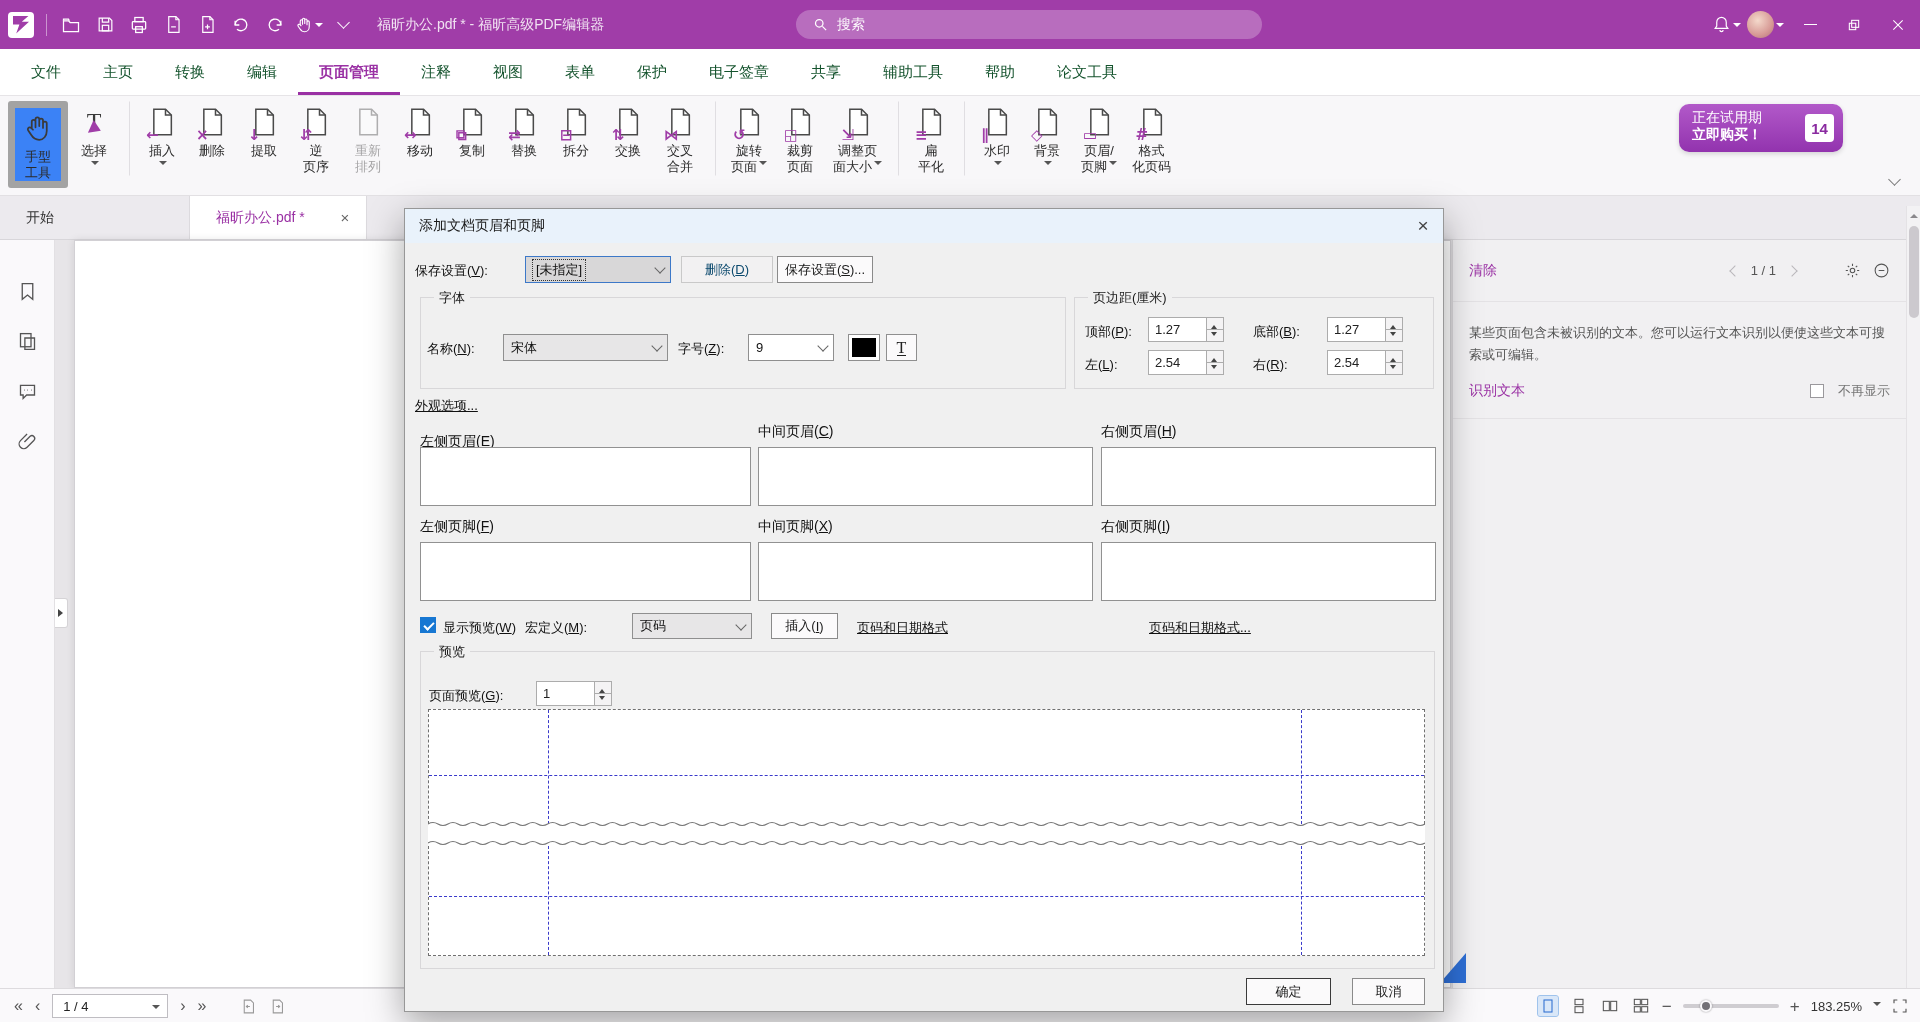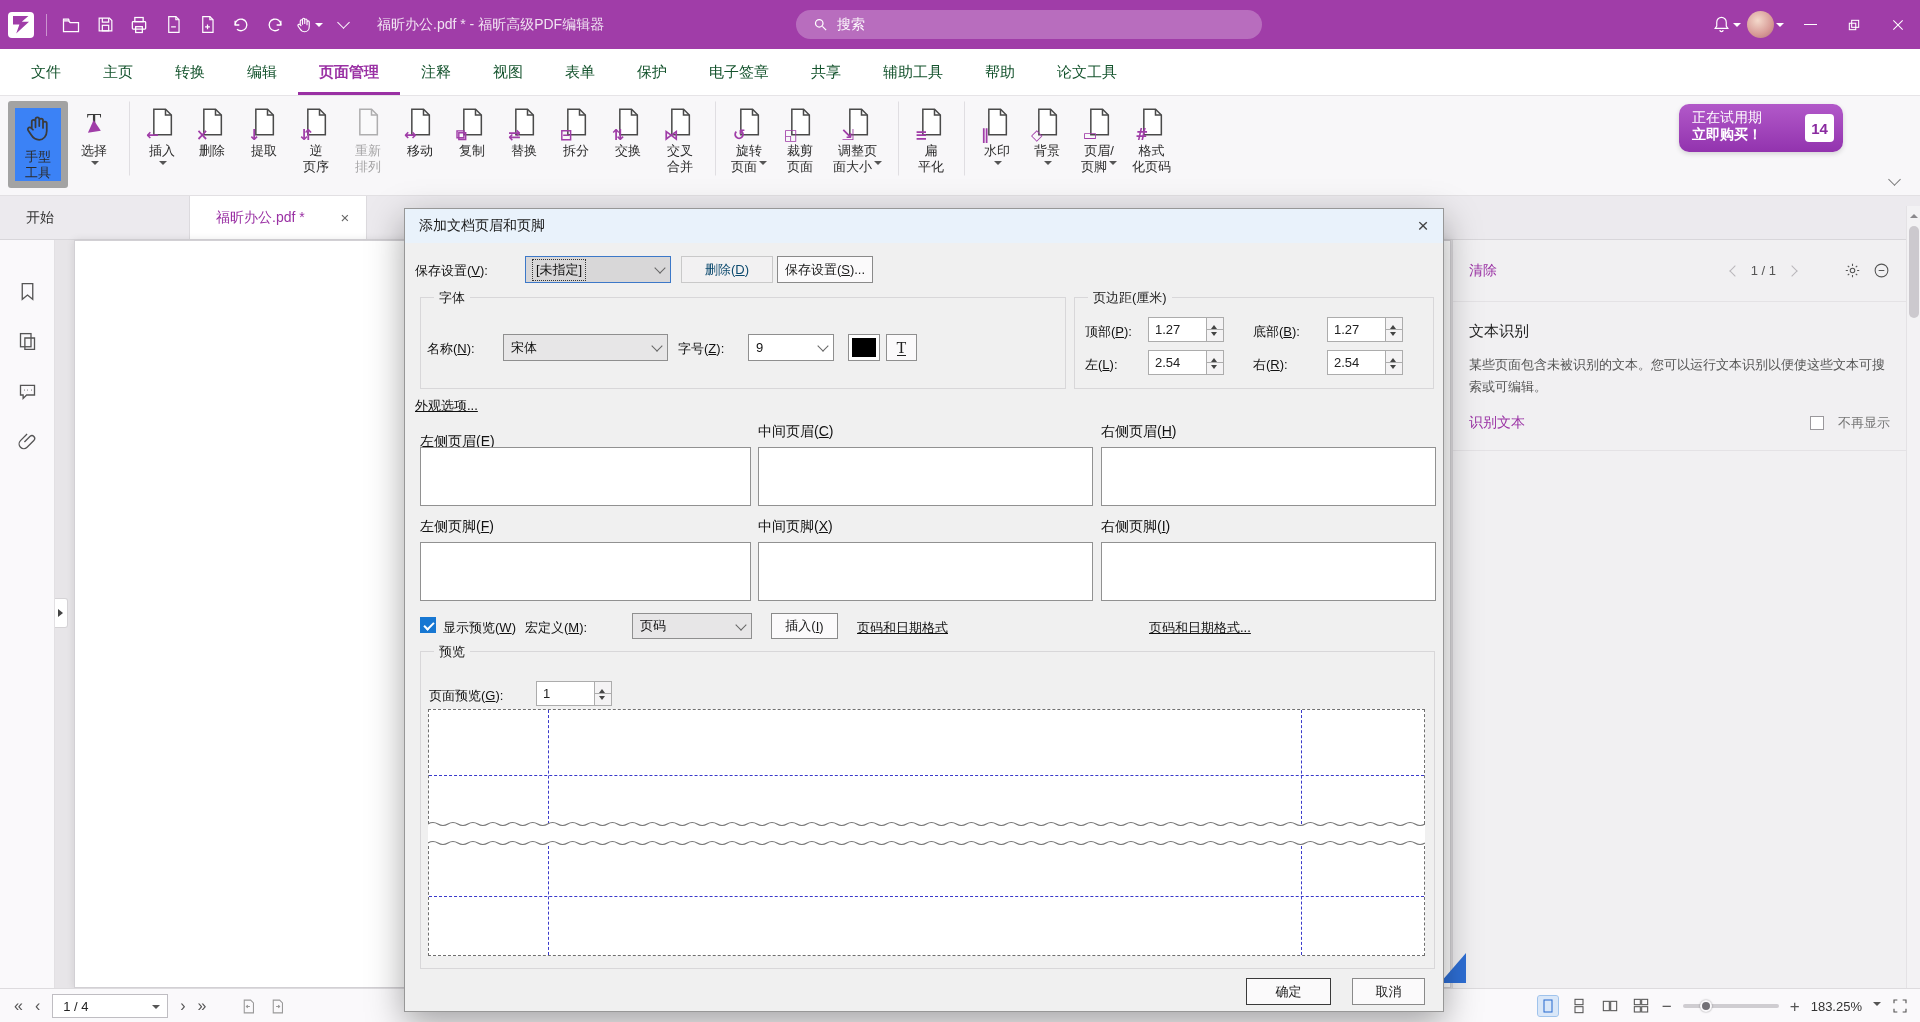--- a/index.html
+++ b/index.html
@@ -697,21 +697,20 @@
           <circle cx="12" cy="12" r="3.2"></circle>
           <path d="M12 2.5v3M12 18.5v3M2.5 12h3M18.5 12h3M5.3 5.3l2.1 2.1M16.6 16.6l2.1 2.1M18.7 5.3l-2.1 2.1M7.4 16.6l-2.1 2.1"></path>
         </svg>
       <svg width="17" height="17" viewBox="0 0 24 24" fill="none" stroke="#555" stroke-width="1.5">
           <circle cx="12" cy="12" r="9"></circle>
           <path d="M8 12h8"></path>
         </svg>
     </div>
   </div>
   <div class="panel-body">
-    <div class="p-title">文本识别</div>
     <div class="p-text">某些页面包含未被识别的文本。您可以运行文本识别以便使这些文本可搜索或可编辑。</div>
     <div class="p-actions">
       <span class="p-action">识别文本</span>
       <span class="p-dismiss">
         <span class="cb-empty"></span>
         <span>不再显示</span>
       </span>
     </div>
   </div>
 </div>

